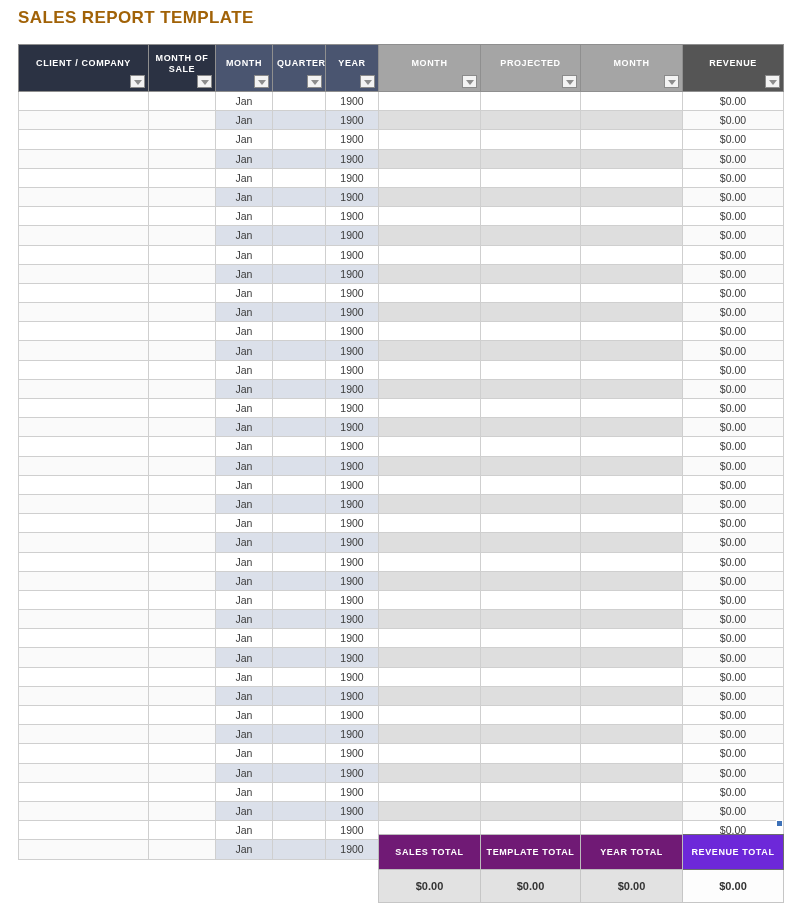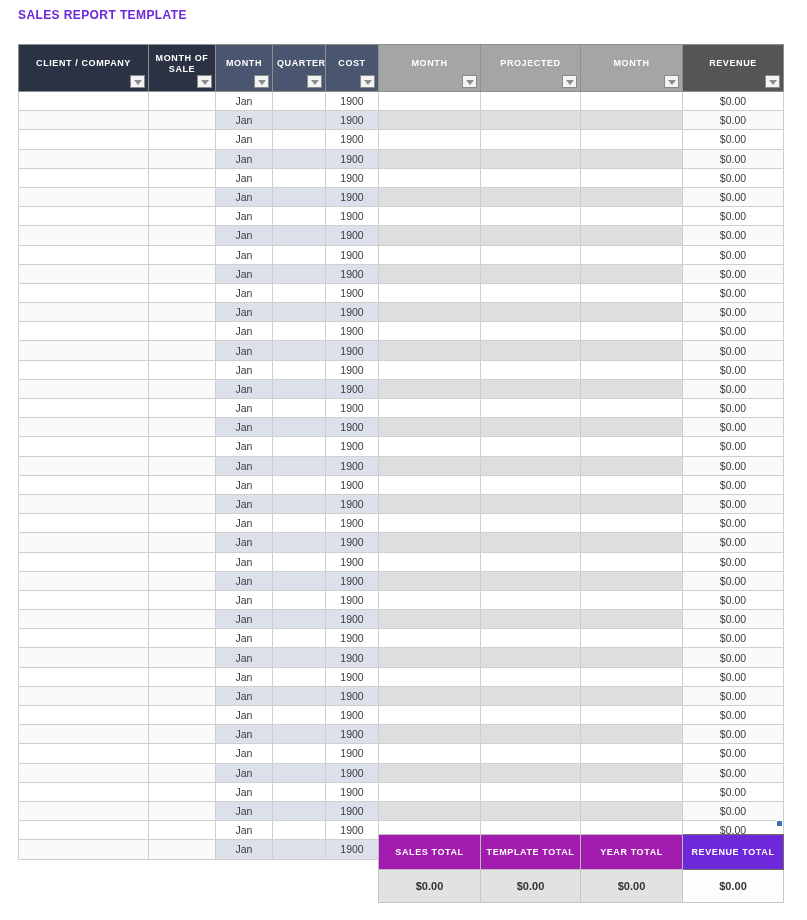--- a/index.html
+++ b/index.html
@@ -13,24 +13,24 @@
     font-family: "Liberation Sans", sans-serif;
     position: relative;
     overflow: hidden;
   }
 
   
   #page-title {
     position: absolute;
     left: 18px;
     top: 8px;
-    font-size: 12px;
+    font-size: 17px;
     font-weight: bold;
     letter-spacing: 0.4px;
-    color: #6d28d9;
+    color: #a16207;
     white-space: nowrap;
   }
 
   
   #sheet {
     position: absolute;
     left: 18px;
     top: 44px;
     width: 765px;
   }
@@ -130,21 +130,21 @@
     border: 1px solid #b6b6b6;
   }
   tr.totals-head td {
     height: 34px;
     text-align: center;
     vertical-align: middle;
     font-size: 9px;
     font-weight: bold;
     letter-spacing: 0.6px;
     color: #ffffff;
-    background: #a21caf;
+    background: #701a75;
     border-color: #bcbcbc;
   }
   tr.totals-head td.t-dark {
     background: #6d28d9;
     border-color: #6e6e6e;
   }
   tr.totals-value td {
     height: 32px;
     text-align: center;
     vertical-align: middle;
@@ -206,21 +206,21 @@
               <span class="caret"></span>
             </span>
           </th>
           <th class="h-slate">
             <span class="hdr-label">QUARTER</span>
             <span class="filter-btn">
               <span class="caret"></span>
             </span>
           </th>
           <th class="h-slate">
-            <span class="hdr-label">COST</span>
+            <span class="hdr-label">YEAR</span>
             <span class="filter-btn">
               <span class="caret"></span>
             </span>
           </th>
           <th class="h-gray">
             <span class="hdr-label">MONTH</span>
             <span class="filter-btn">
               <span class="caret"></span>
             </span>
           </th>

